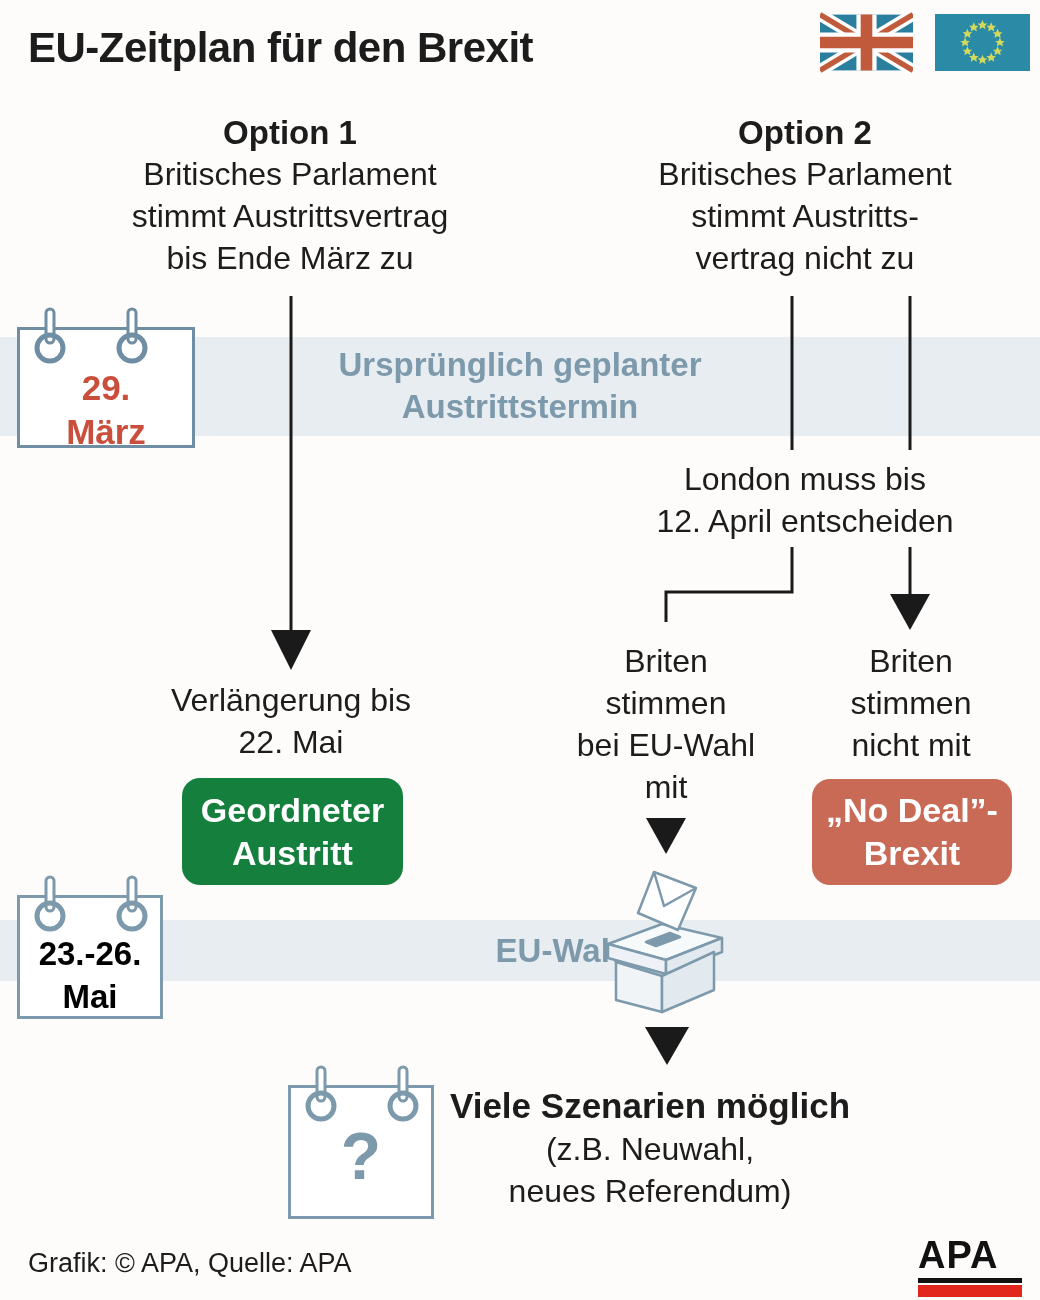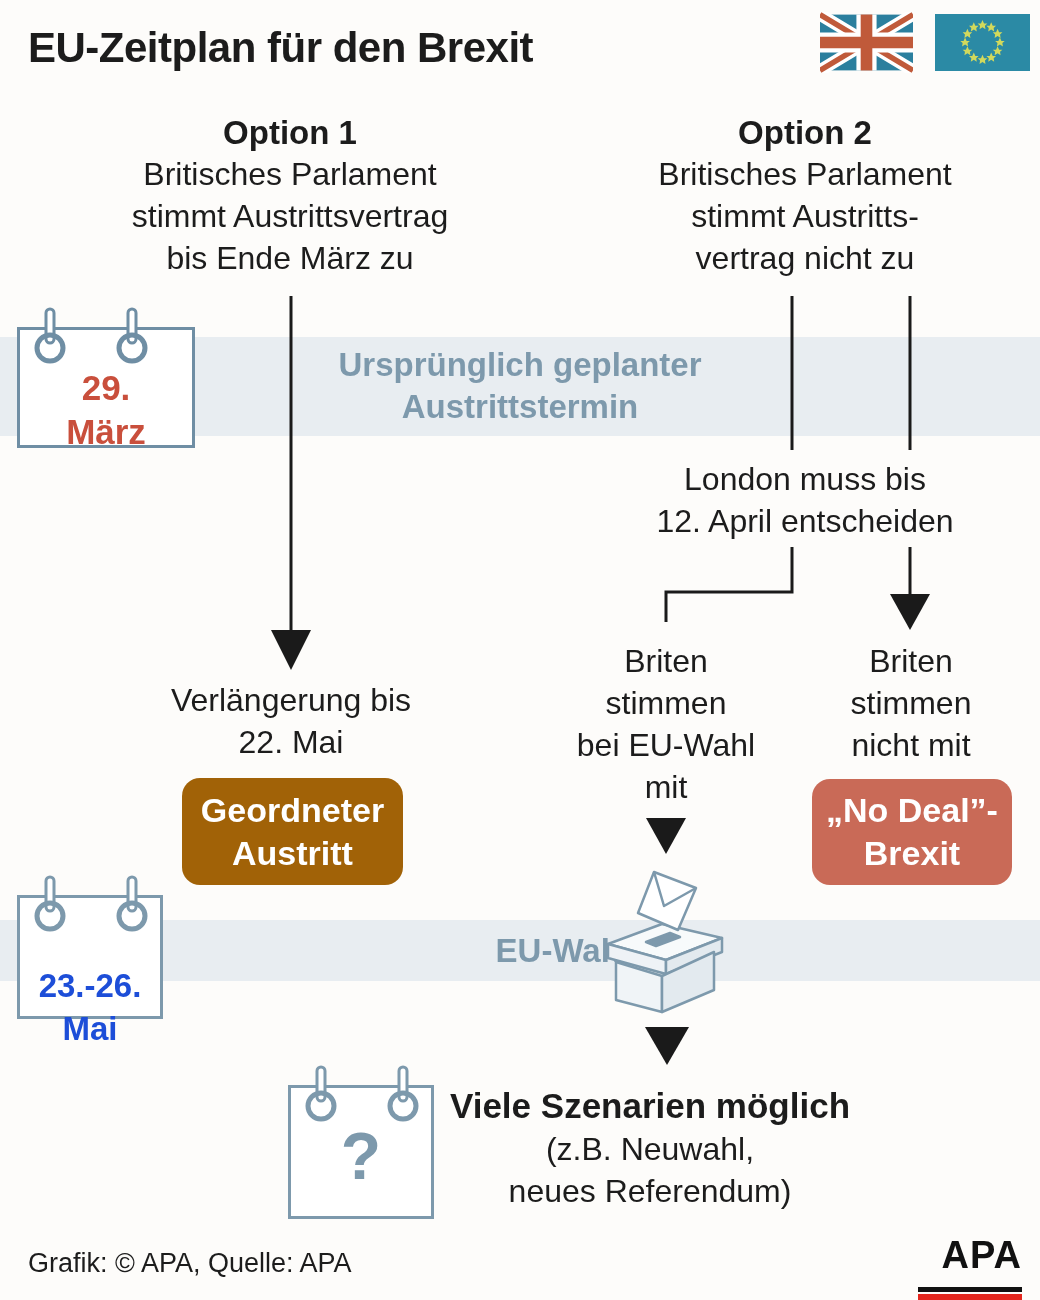--- a/index.html
+++ b/index.html
@@ -14,36 +14,36 @@
   .title{left:28px;top:24px;font-size:42px;font-weight:bold;letter-spacing:-0.5px;}
   .band{left:0;width:1040px;background:#e8edf1;}
   .band1{top:337px;height:99px;}
   .band2{top:920px;height:61px;}
   .band-label{color:#7d99ac;font-weight:bold;font-size:33px;line-height:42px;}
   .opt-block{width:400px;font-size:32px;line-height:42px;}
   .opt-head{font-weight:bold;font-size:33px;line-height:40px;}
   .txt32{font-size:32px;line-height:42px;}
   .pill{border-radius:18px;color:#ffffff;font-weight:bold;font-size:34px;line-height:43px;
         display:flex;flex-direction:column;justify-content:center;}
-  .pill-blue{background:#a16207;}
+  .pill-blue{background:#15803d;}
   .pill-red{background:#c96a57;}
   .cal{background:#ffffff;border:3px solid #7d99ac;}
   .cal-red{border-color:#6f8ea4;}
   .cal-text{position:absolute;left:0;right:0;top:36px;text-align:center;
             font-weight:bold;font-size:35px;line-height:44px;}
   .cal-text-red{color:#c94f3c;}
-  .cal-text-blue{color:#1d4ed8;margin-top:32px;}
+  .cal-text-blue{color:#000000;}
   .cal-pins{position:absolute;left:0;top:-24px;}
   .qmark{position:absolute;left:0;right:0;top:30px;text-align:center;
          font-weight:bold;font-size:66px;color:#7d99ac;}
   .szen-title{font-weight:bold;font-size:35px;line-height:44px;}
   .footer-credit{left:28px;top:1248px;font-size:27px;}
   .apa-logo{left:918px;top:1238px;width:104px;}
   .apa-text{font-weight:bold;font-size:38px;line-height:34px;letter-spacing:1px;
-            text-align:right;color:#111;border-bottom:5px solid #111;padding-bottom:15px;}
+            text-align:left;color:#111;border-bottom:5px solid #111;padding-bottom:6px;}
   .apa-bar{height:12px;background:#e3261d;margin-top:2px;}
   svg{display:block;}
   .overlay{pointer-events:none;}
 </style>
 </head>
 <body>
 
 <div class="canvas">
 
   <div class="abs title">EU-Zeitplan für den Brexit</div>

